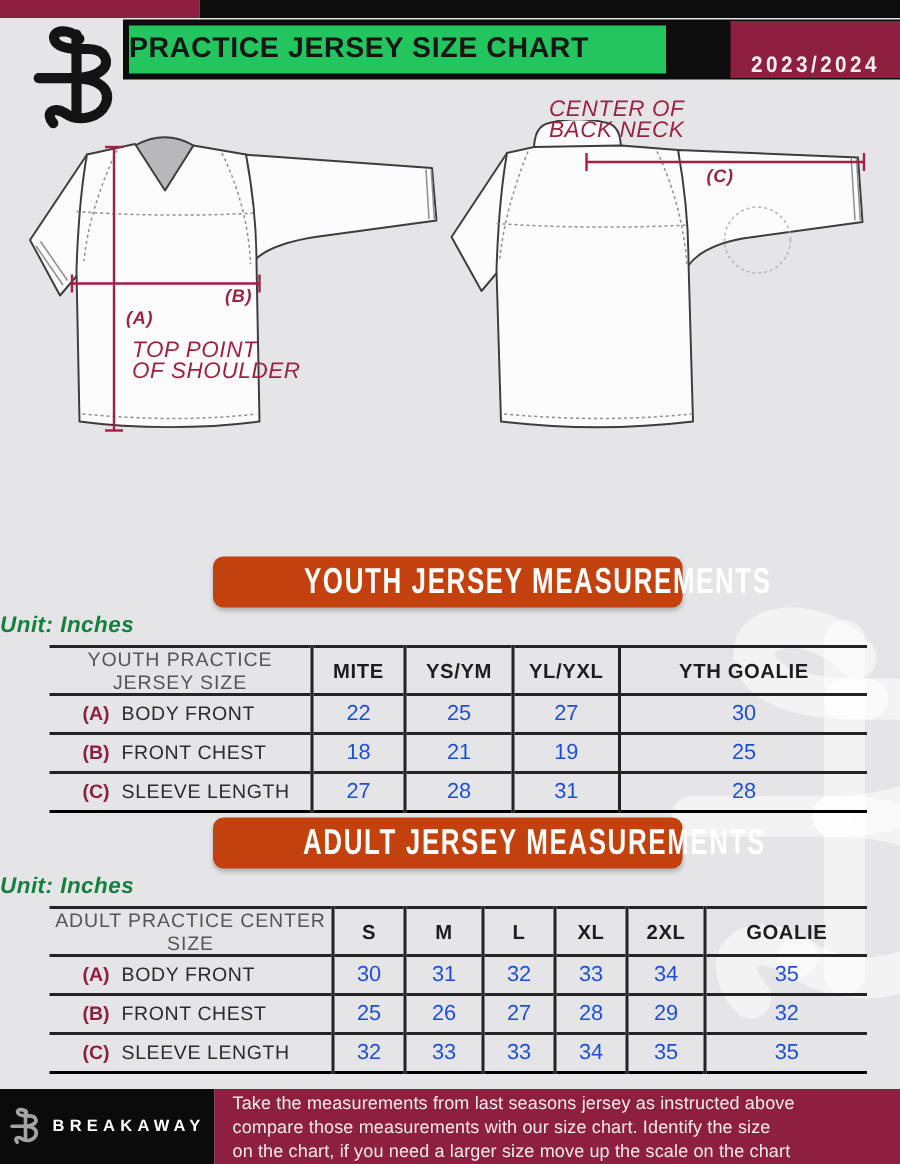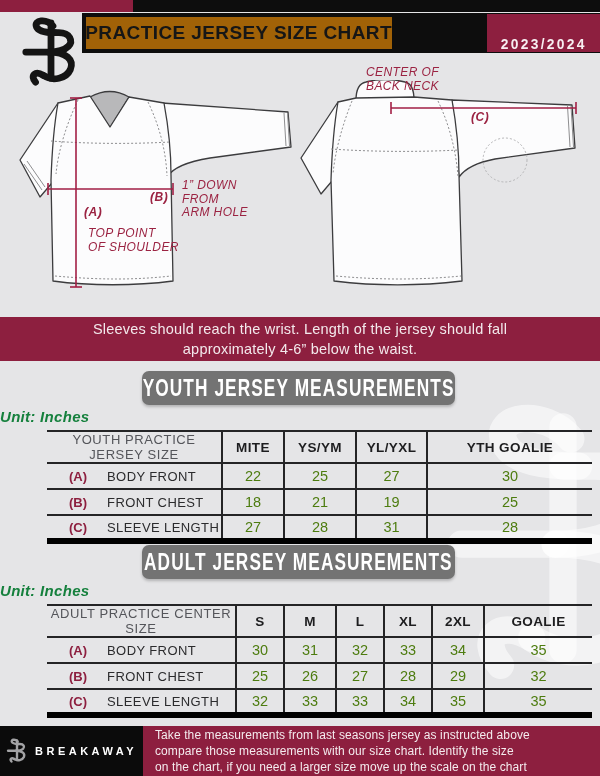--- a/index.html
+++ b/index.html
@@ -11,77 +11,77 @@
   }
   
   .strip{position:absolute;top:0;height:12px;}
   .strip.maroon{left:0;width:133px;background:#8d1f3f;}
   .strip.black{left:133px;width:467px;background:#0d0d0d;}
 
   
   .logo{position:absolute;left:20px;top:12px;width:62px;height:84px;color:#141414;}
   .header-bar{position:absolute;left:82px;top:13px;width:518px;height:40px;background:#0d0d0d;}
   .title-box{
-    position:absolute;left:4px;top:4px;width:306px;height:32px;background:#a16207;
-    display:flex;align-items:center;justify-content:flex-end;
+    position:absolute;left:4px;top:4px;width:358px;height:32px;background:#22c55e;
+    display:flex;align-items:center;justify-content:flex-start;
   }
   .title-box span{font-size:19px;font-weight:bold;color:#161616;letter-spacing:.4px;white-space:nowrap;}
   .season-box{
     position:absolute;right:0;top:1px;width:113px;height:38px;background:#8d1f3f;
     display:flex;align-items:flex-end;justify-content:center;
   }
   .season-box span{
     color:#f7eef1;font-size:15px;font-weight:bold;letter-spacing:2.5px;
     transform:scaleX(.92);white-space:nowrap;
   }
 
   
-  .ann{position:absolute;color:#9b2342;font-style:italic;font-size:12px;line-height:13.5px;letter-spacing:.4px;font-weight:500;white-space:nowrap;}
+  .ann{position:absolute;color:#9b2342;font-style:italic;font-size:15px;line-height:13.5px;letter-spacing:.4px;font-weight:500;white-space:nowrap;}
   .ann.tag{font-weight:bold;font-size:12px;letter-spacing:.5px;}
 
   
   .banner{
     position:absolute;left:0;top:317px;width:600px;height:44px;background:#8d1f3f;
     display:flex;flex-direction:column;align-items:center;justify-content:center;
   }
   .banner div{color:#f3e9ec;font-size:14.5px;line-height:20px;letter-spacing:.2px;}
 
   
   .section-title{
-    position:absolute;left:142px;width:313px;height:34px;background:#737373;border-radius:7px;
-    display:flex;align-items:center;justify-content:center;
+    position:absolute;left:142px;width:313px;height:34px;background:#c2410c;border-radius:7px;
+    display:flex;align-items:center;justify-content:flex-start;
     box-shadow:0 2px 3px rgba(0,0,0,.22);
   }
   .section-title span{
     color:#fff;font-size:24px;font-weight:bold;letter-spacing:1.5px;
     transform:scaleX(.72);white-space:nowrap;
   }
   .unit{
     position:absolute;left:0;width:540px;
     font-size:15px;font-style:italic;font-weight:bold;color:#15803d;letter-spacing:.3px;
   }
 
   
   table.size-table{
-    position:absolute;left:47px;border-collapse:collapse;table-layout:fixed;width:545px;
-    border-bottom:6px solid #000000;
+    position:absolute;left:33px;border-collapse:collapse;table-layout:fixed;width:545px;
+    border-bottom:2px solid #000000;
   }
   table.size-table tr{border-top:2px solid #242426;}
   table.size-table th,table.size-table td{
     border-left:2px solid #242426;padding:0;text-align:center;vertical-align:middle;
   }
   table.size-table th:first-child,table.size-table td:first-child{border-left:none;}
   table.size-table thead tr{height:30px;}
   table.size-table tbody tr{height:26px;}
   table.size-table thead th{font-size:13.5px;font-weight:bold;color:#1d1d1f;letter-spacing:.4px;}
   table.size-table thead th.corner{font-weight:normal;color:#54555a;font-size:13px;letter-spacing:.6px;}
   table.size-table tbody th{text-align:left;padding-left:22px;font-weight:normal;}
   table.size-table tbody th .tag{color:#8d1f3f;font-weight:bold;font-size:13px;}
-  table.size-table tbody th .lbl{color:#2b2b2d;font-size:13px;letter-spacing:.4px;margin-left:20px;}
-  table.size-table td{font-size:14.5px;color:#4d7c0f;margin-top:40px;}
+  table.size-table tbody th .lbl{color:#2b2b2d;font-size:13px;letter-spacing:.4px;margin-left:8px;}
+  table.size-table td{font-size:14.5px;color:#1d4ed8;margin-top:40px;}
   
   table.youth col:nth-child(1){width:175px;} table.youth col:nth-child(2){width:62px;}
   table.youth col:nth-child(3){width:72px;}  table.youth col:nth-child(4){width:71px;}
   table.youth col:nth-child(5){width:165px;}
   
   table.adult col:nth-child(1){width:189px;} table.adult col:nth-child(2){width:48px;}
   table.adult col:nth-child(3){width:52px;}  table.adult col:nth-child(4){width:48px;}
   table.adult col:nth-child(5){width:48px;}  table.adult col:nth-child(6){width:52px;}
   table.adult col:nth-child(7){width:108px;}
 
@@ -185,40 +185,31 @@
       <path d="M48,189 L173,189"></path>
         <path d="M48,183 L48,195"></path>
         <path d="M173,183 L173,195"></path>
       <path d="M391,108 L576,108"></path>
         <path d="M391,102 L391,114"></path>
         <path d="M576,102 L576,114"></path>
     </g>
   </svg>
 
   <div class="ann tag" style="left:150px;top:191px">(B)</div>
-  <div class="ann" style="left:182px;top:179px">
-    <div>1” DOWN</div>
-    <div>FROM</div>
-    <div>ARM HOLE</div>
-  </div>
   <div class="ann tag" style="left:84px;top:206px">(A)</div>
   <div class="ann" style="left:88px;top:227px">
     <div>TOP POINT</div>
     <div>OF SHOULDER</div>
   </div>
   <div class="ann" style="left:366px;top:66px">
     <div>CENTER OF</div>
     <div>BACK NECK</div>
   </div>
   <div class="ann tag" style="left:471px;top:111px">(C)</div>
 
-  <div class="banner">
-    <div>Sleeves should reach the wrist. Length of the jersey should fall</div>
-    <div>approximately 4-6” below the waist.</div>
-  </div>
 
   <div class="section-title" style="top:371px">
     <span>YOUTH JERSEY MEASUREMENTS</span>
   </div>
   <div class="unit" style="top:408px">Unit: Inches</div>
   <table class="size-table youth" style="top:430px">
     <colgroup>
         <col>
         <col>
         <col>

